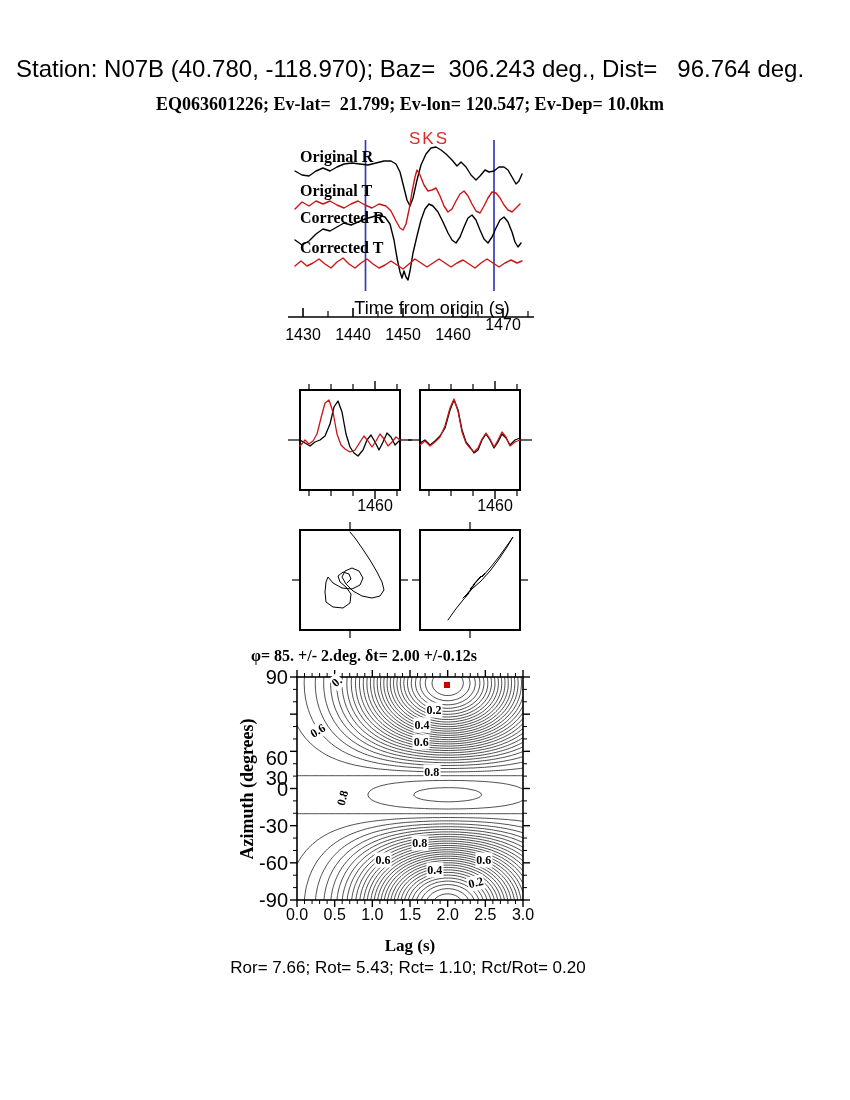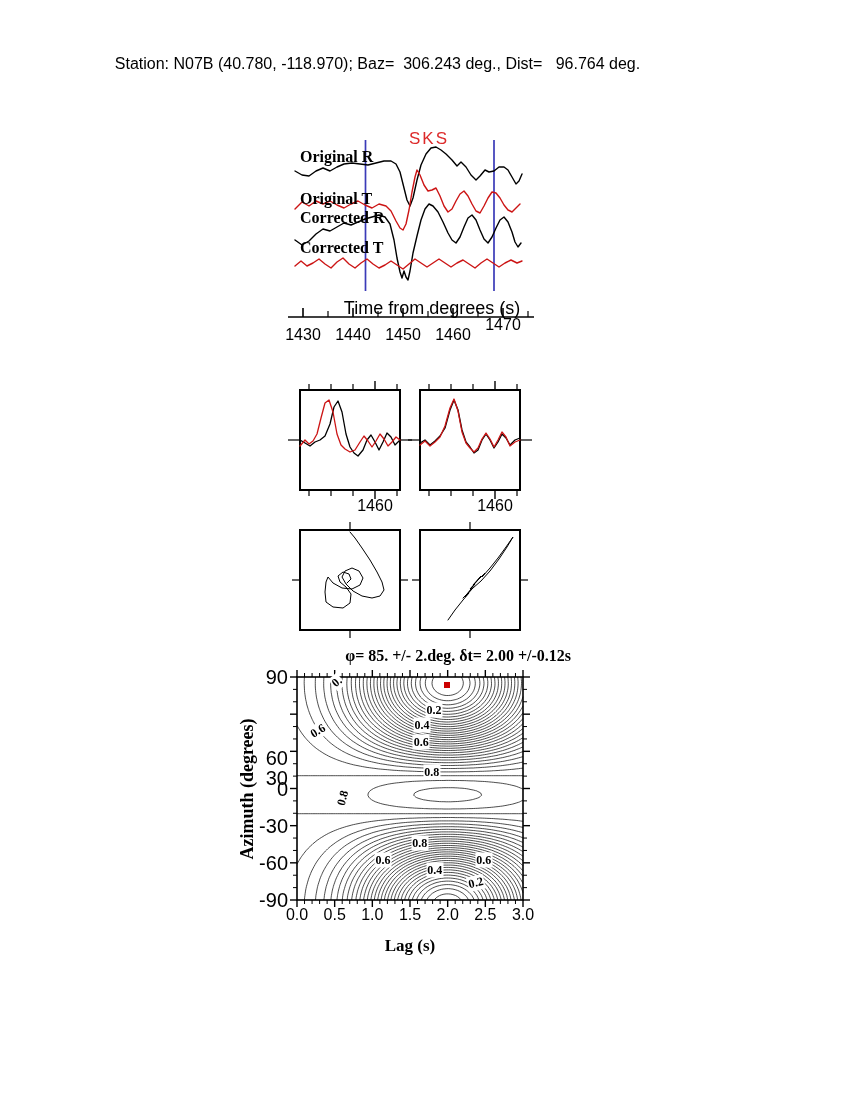--- a/index.html
+++ b/index.html
@@ -1,26 +1,26 @@
 <!DOCTYPE html>
 <html><head>
 <meta charset="utf-8">
 <style>
   html,body{margin:0;padding:0;background:#ffffff;}
   #figure{position:relative;width:850px;height:1100px;background:#ffffff;overflow:hidden;
           font-family:"Liberation Sans",sans-serif;}
   #cv{position:absolute;left:0;top:0;}
   #labels{position:absolute;left:0;top:0;width:850px;height:1100px;}
-  .t1{position:absolute;left:0;top:55px;width:755px;text-align:center;font-size:16px;
+  .t1{position:absolute;left:16px;top:55px;width:755px;text-align:center;font-size:24px;
       white-space:pre;color:#000;}
   .t2{position:absolute;left:0;top:94px;width:820px;text-align:center;font-size:18px;
       font-family:"Liberation Serif",serif;font-weight:bold;white-space:pre;color:#000;}
   .sks{position:absolute;left:409px;top:129px;font-size:17px;letter-spacing:2px;color:#dd2a2a;}
   .taxis{position:absolute;left:332px;top:298px;width:200px;text-align:center;font-size:18px;color:#000;}
-  .ctitle{position:absolute;left:251px;top:647px;width:320px;text-align:right;font-size:16px;
+  .ctitle{position:absolute;left:251px;top:647px;width:320px;text-align:left;font-size:16px;
       font-family:"Liberation Serif",serif;font-weight:bold;white-space:pre;color:#000;}
   .ylab{position:absolute;left:247px;top:789px;transform:translate(-50%,-50%) rotate(-90deg);
       font-family:"Liberation Serif",serif;font-weight:bold;font-size:18px;white-space:nowrap;color:#000;}
   .xlab{position:absolute;left:310px;top:936px;width:200px;text-align:center;font-size:17px;
       font-family:"Liberation Serif",serif;font-weight:bold;color:#000;}
   .footer{position:absolute;left:0;top:958px;width:816px;text-align:center;font-size:17px;
       white-space:pre;color:#000;}
   .dot{position:absolute;left:444px;top:682px;width:6px;height:6px;background:#cc0000;}
   .num{position:absolute;font-size:16px;color:#000;transform:translate(-50%,0);white-space:nowrap;}
   .numr{position:absolute;font-size:20px;color:#000;transform:translate(-100%,-50%);white-space:nowrap;}
@@ -191,21 +191,21 @@
       <line x1="523" y1="714.1666666666666" x2="530" y2="714.1666666666666" stroke="#000" stroke-width="1.4"></line>
       <line x1="293" y1="701.7777777777778" x2="297" y2="701.7777777777778" stroke="#000" stroke-width="1"></line>
       <line x1="523" y1="701.7777777777778" x2="527" y2="701.7777777777778" stroke="#000" stroke-width="1"></line>
       <line x1="293" y1="689.3888888888889" x2="297" y2="689.3888888888889" stroke="#000" stroke-width="1"></line>
       <line x1="523" y1="689.3888888888889" x2="527" y2="689.3888888888889" stroke="#000" stroke-width="1"></line>
       <line x1="290" y1="677" x2="297" y2="677" stroke="#000" stroke-width="1.4"></line>
       <line x1="523" y1="677" x2="530" y2="677" stroke="#000" stroke-width="1.4"></line>
     </svg>
   <div id="labels">
       <span class="tracelab" style="left: 300px; top: 148px;">Original R</span>
-      <span class="tracelab" style="left: 300px; top: 182px; margin-top: 8px;">Original T</span>
+      <span class="tracelab" style="left: 300px; top: 182px;">Original T</span>
       <span class="tracelab" style="left: 300px; top: 209px;">Corrected R</span>
       <span class="tracelab" style="left: 300px; top: 239px;">Corrected T</span>
       <span class="num" style="left: 303px; top: 326px;">1430</span>
       <span class="num" style="left: 353px; top: 326px;">1440</span>
       <span class="num" style="left: 403px; top: 326px;">1450</span>
       <span class="num" style="left: 453px; top: 326px;">1460</span>
       <span class="num" style="left: 503px; top: 316px;">1470</span>
       <span class="num" style="left: 375px; top: 497px;">1460</span>
       <span class="num" style="left: 495px; top: 497px;">1460</span>
       <span class="num" style="left: 297px; top: 906px;">0.0</span>
@@ -229,19 +229,21 @@
       <span class="clab" style="left: 318.093px; top: 731.016px; transform: translate(-50%, -50%) rotate(-32deg);">0.6</span>
       <span class="clab" style="left: 431.847px; top: 771.899px; transform: translate(-50%, -50%) rotate(0deg);">0.8</span>
       <span class="clab" style="left: 342.953px; top: 797.916px; transform: translate(-50%, -50%) rotate(-75deg);">0.8</span>
       <span class="clab" style="left: 419.793px; top: 842.887px; transform: translate(-50%, -50%) rotate(0deg);">0.8</span>
       <span class="clab" style="left: 382.88px; top: 859.984px; transform: translate(-50%, -50%) rotate(0deg);">0.6</span>
       <span class="clab" style="left: 483.827px; top: 859.984px; transform: translate(-50%, -50%) rotate(0deg);">0.6</span>
       <span class="clab" style="left: 434.86px; top: 869.895px; transform: translate(-50%, -50%) rotate(0deg);">0.4</span>
       <span class="clab" style="left: 476.293px; top: 882.903px; transform: translate(-50%, -50%) rotate(-14deg);">0.2</span>
     </div>
   <div class="t1">Station: N07B (40.780, -118.970); Baz=  306.243 deg., Dist=   96.764 deg.</div>
+  <div class="t2">EQ063601226; Ev-lat=  21.799; Ev-lon= 120.547; Ev-Dep= 10.0km</div>
   <div class="sks">SKS</div>
-  <div class="taxis">Time from degrees (s)</div>
+  <div class="taxis">Time from origin (s)</div>
   <div class="ctitle">φ= 85. +/- 2.deg. δt= 2.00 +/-0.12s</div>
   <div class="ylab">Azimuth (degrees)</div>
   <div class="xlab">Lag (s)</div>
   <div class="dot"></div>
+  <div class="footer">Ror= 7.66; Rot= 5.43; Rct= 1.10; Rct/Rot= 0.20</div>
 </div>
 
 </body></html>

